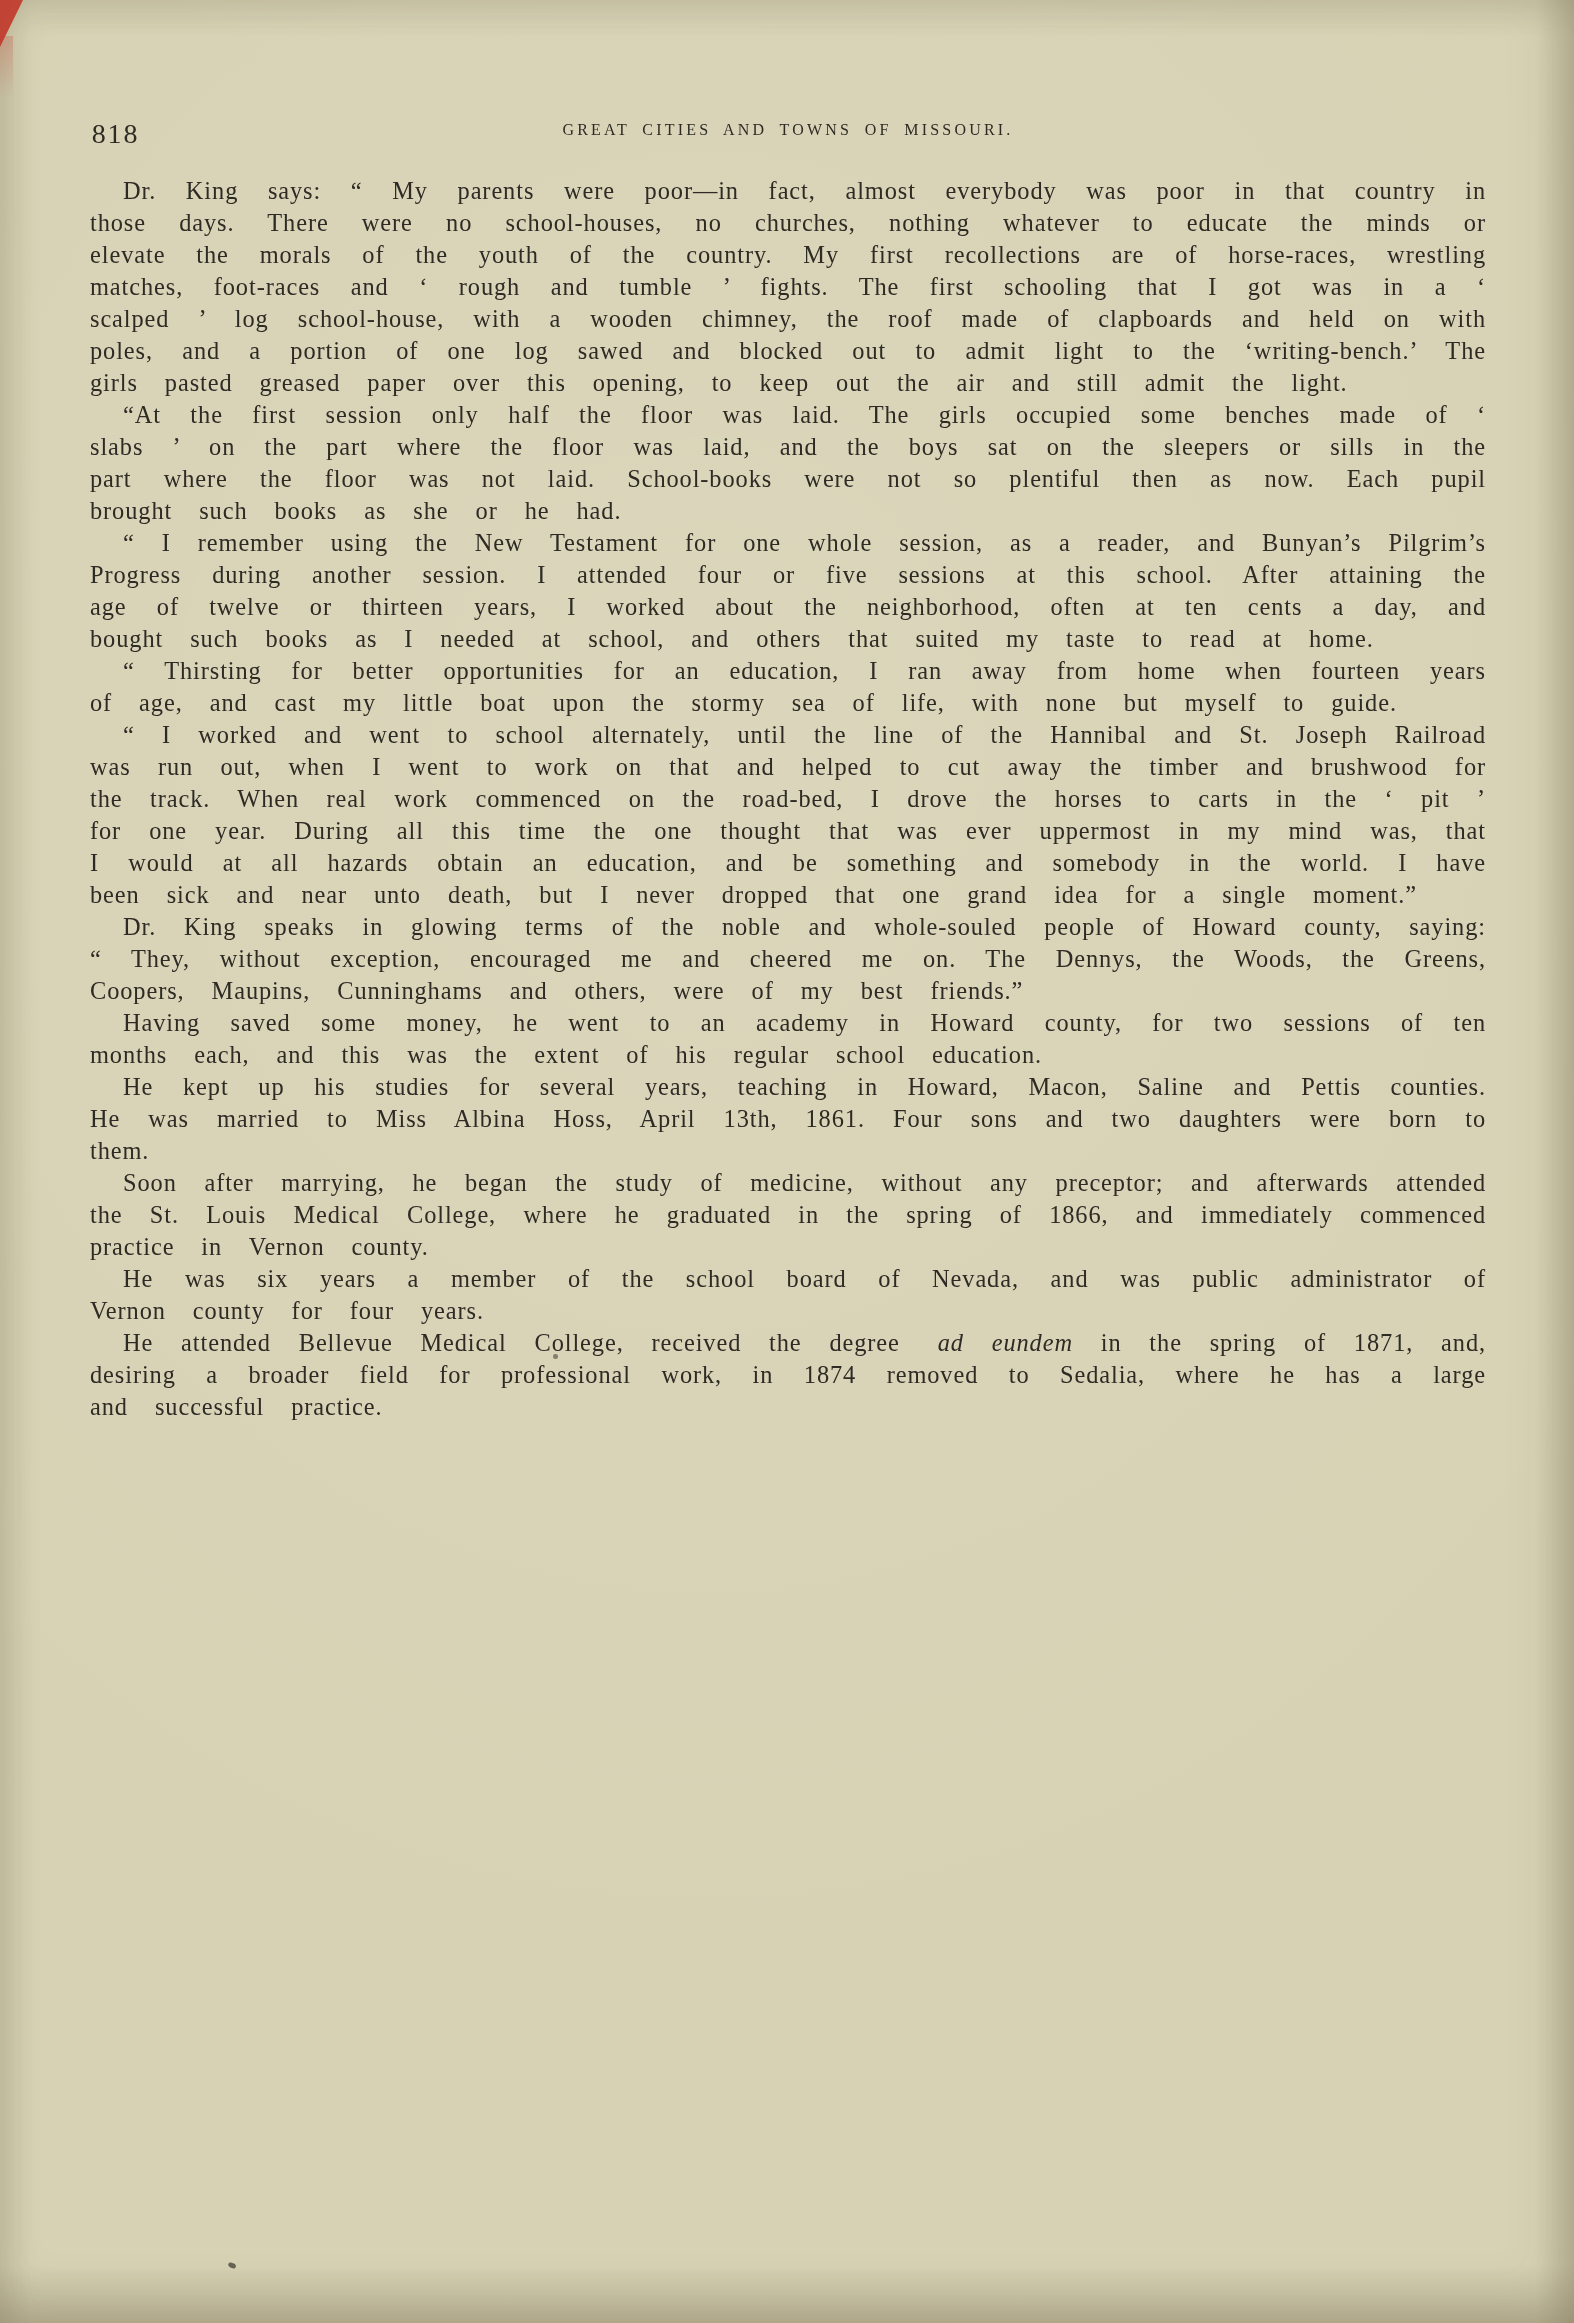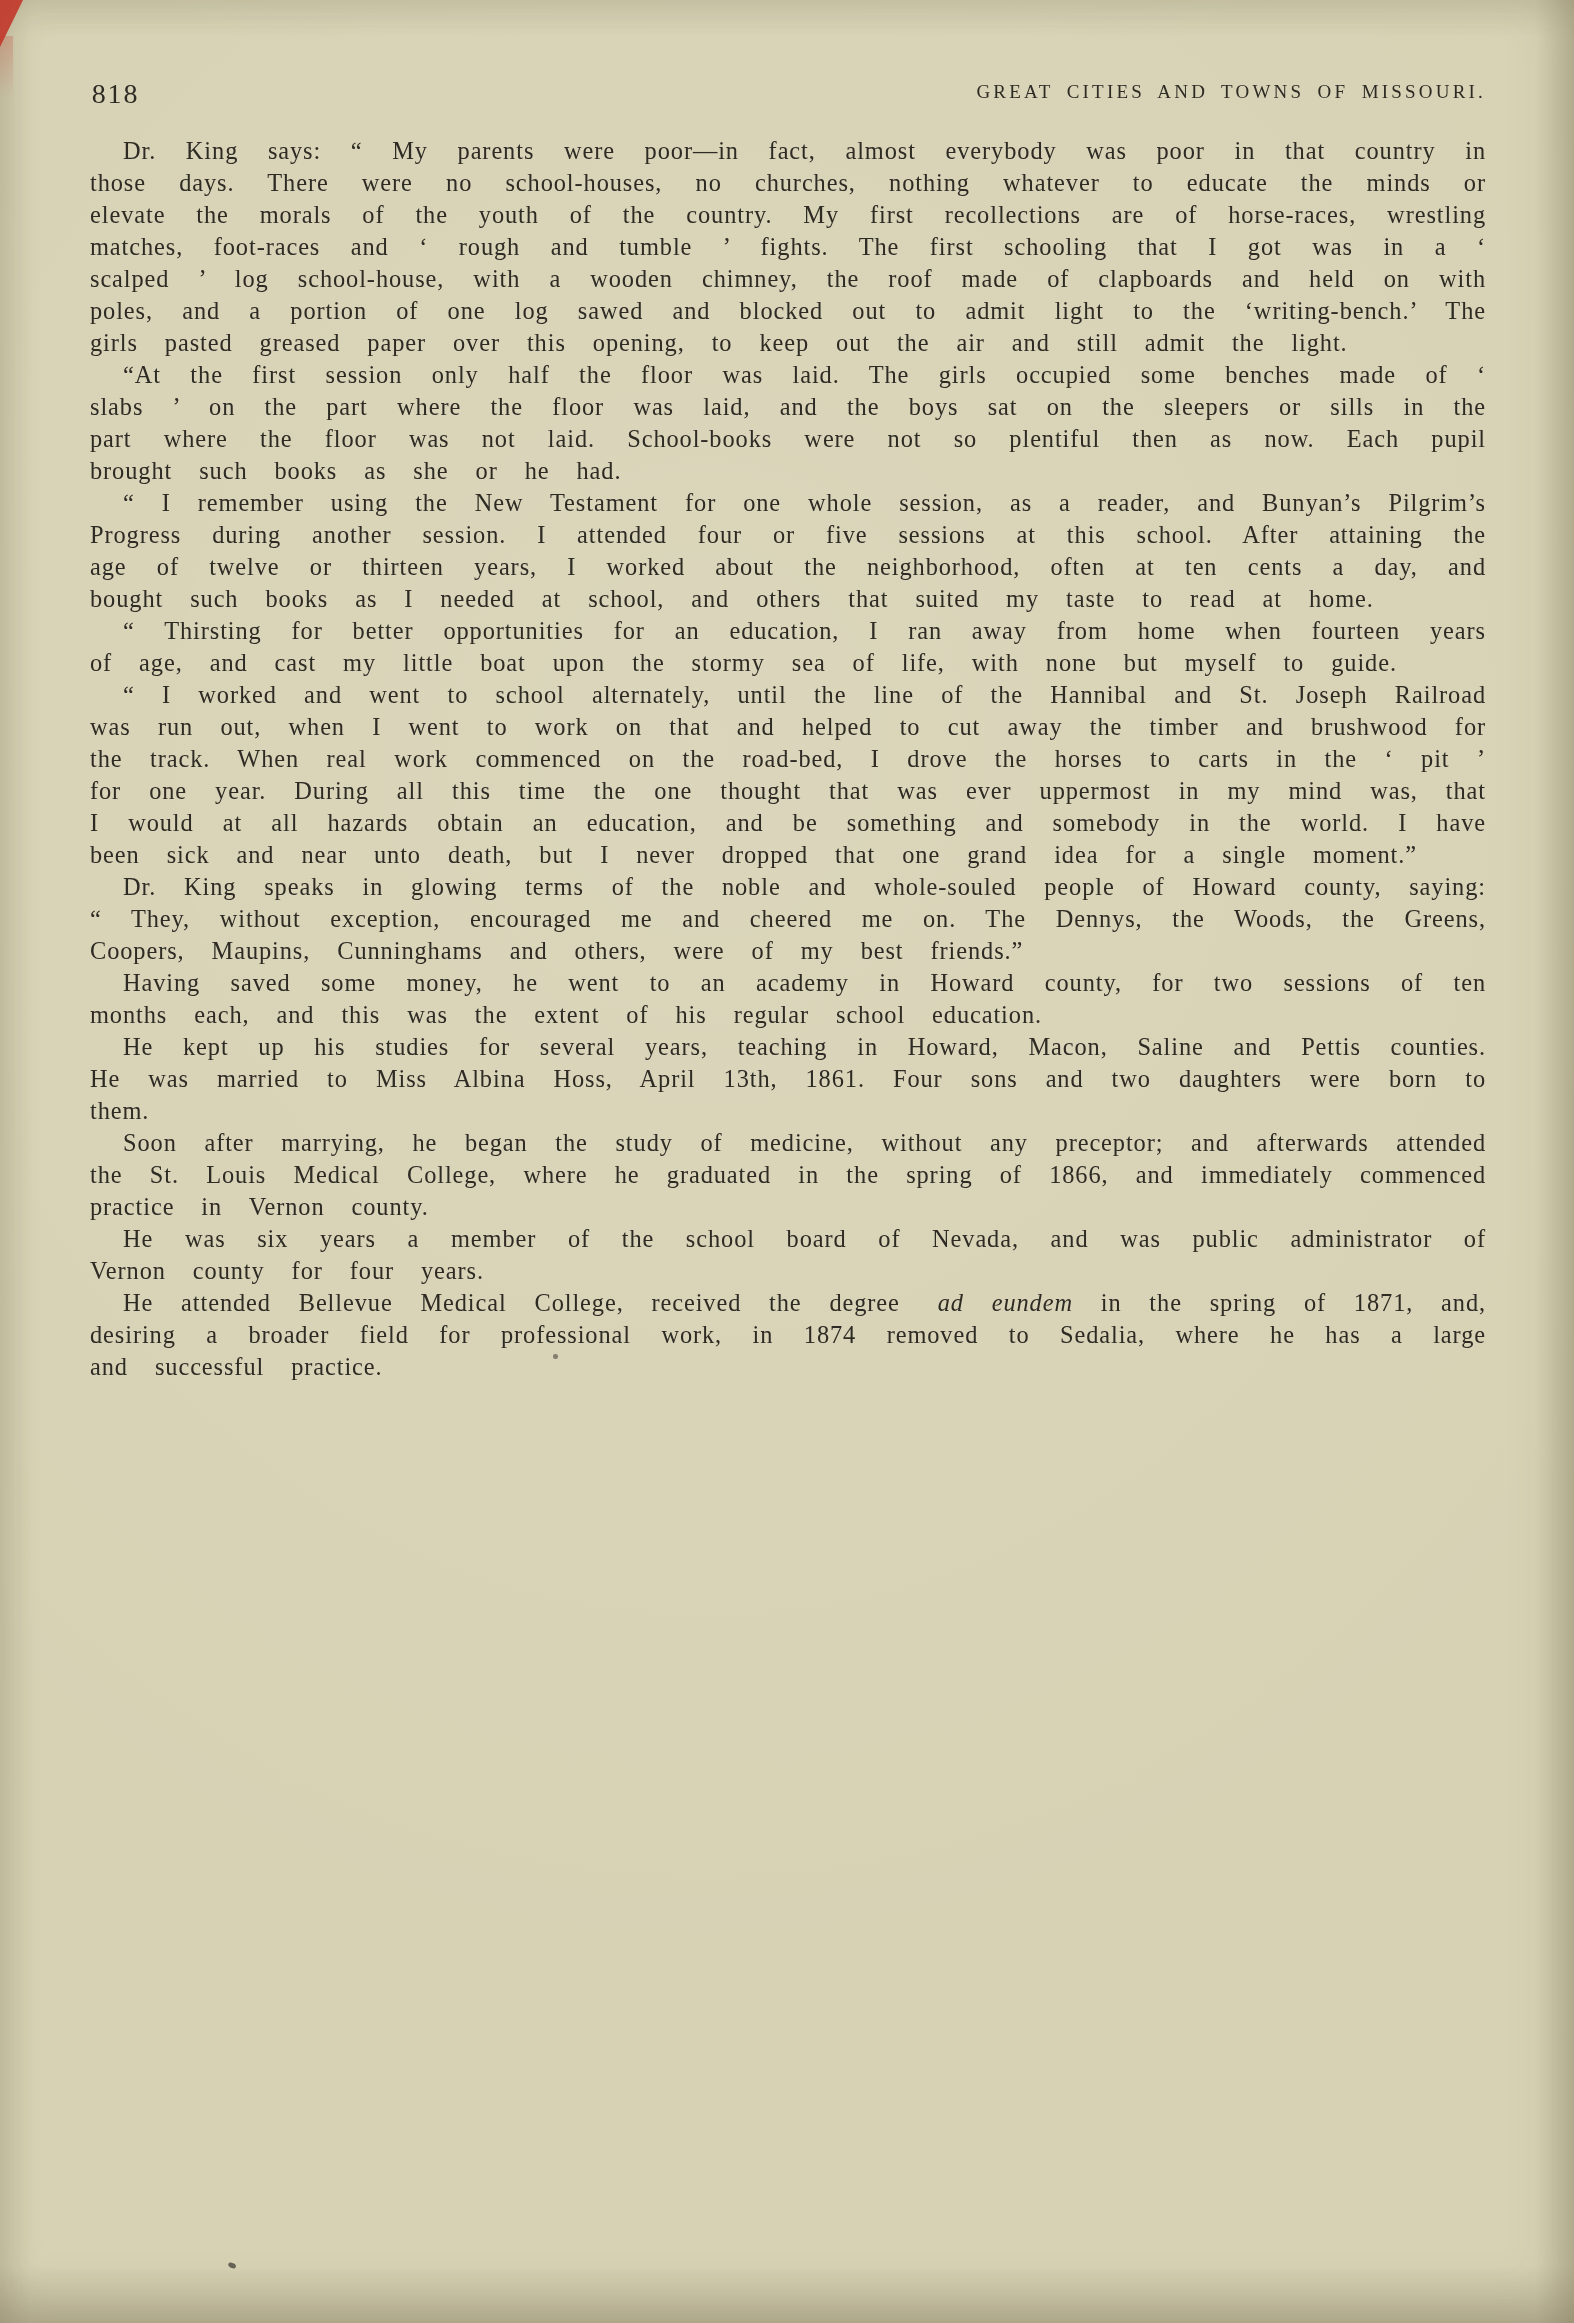--- a/index.html
+++ b/index.html
@@ -38,33 +38,34 @@
   }
   .page-inner {
     position: absolute;
     left: 90px;
     top: 76px;
     width: 1396px;
   }
   .page-header {
     position: relative;
     height: 34px;
+    margin-top: 40px;
   }
   .folio {
     position: absolute;
     left: 1.8px;
     bottom: 0;
     font-size: 28px;
     letter-spacing: 1.8px;
     color: var(--ink);
   }
   .running-title {
     display: block;
-    text-align: right;
-    font-size: 19px;
+    text-align: center;
+    font-size: 16px;
     letter-spacing: 3.2px;
     word-spacing: 5.4px;
     padding-top: 5.4px;
     color: var(--ink);
   }
   .body-text {
     margin-top: 25px;
   }
   .body-text p.para {
     font-size: 24.4px;

